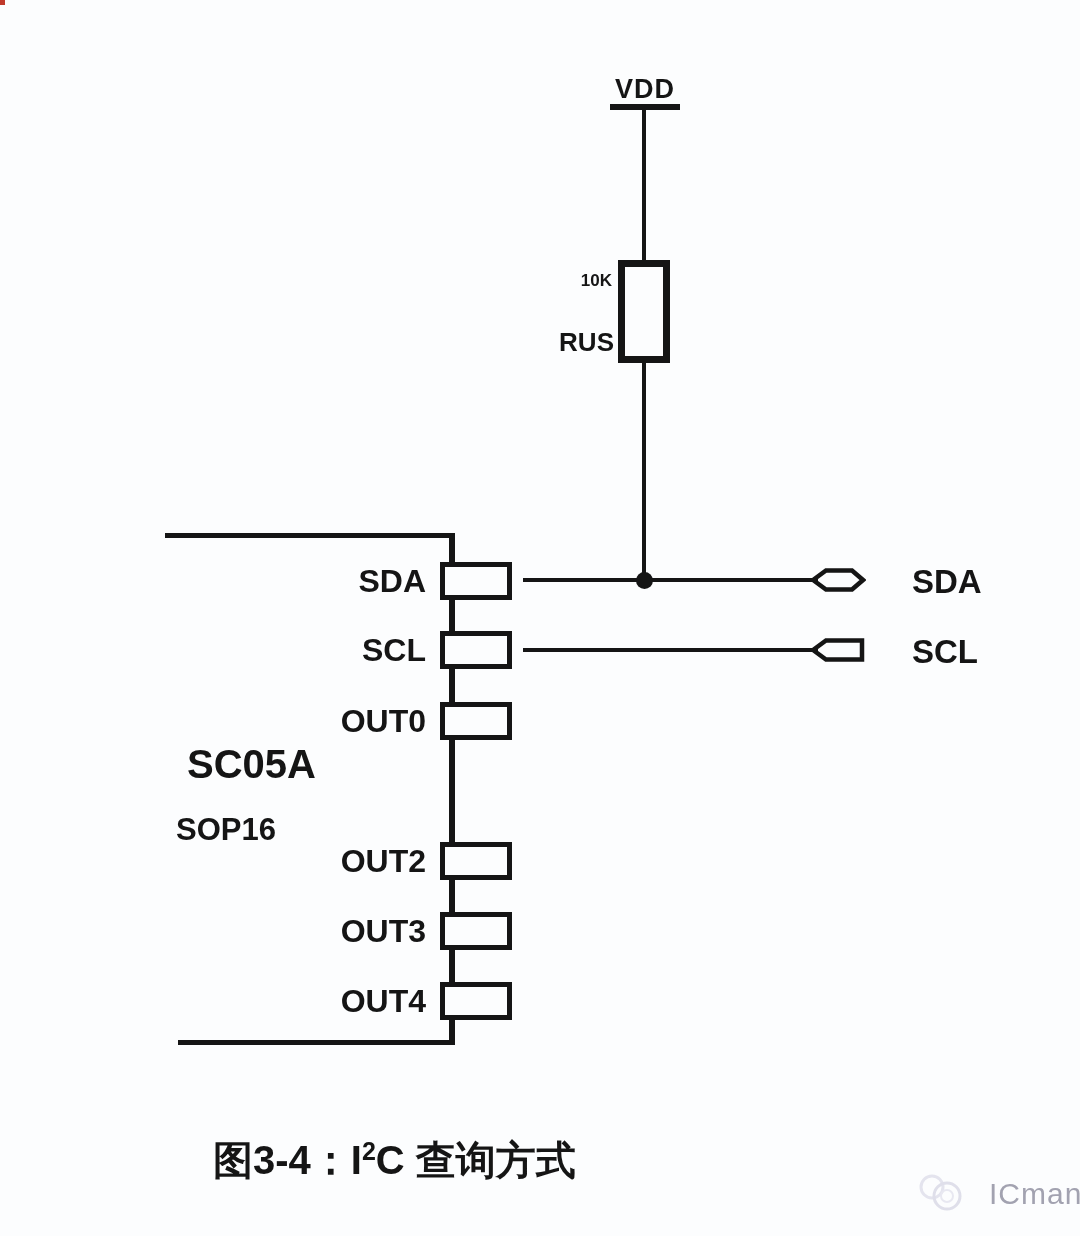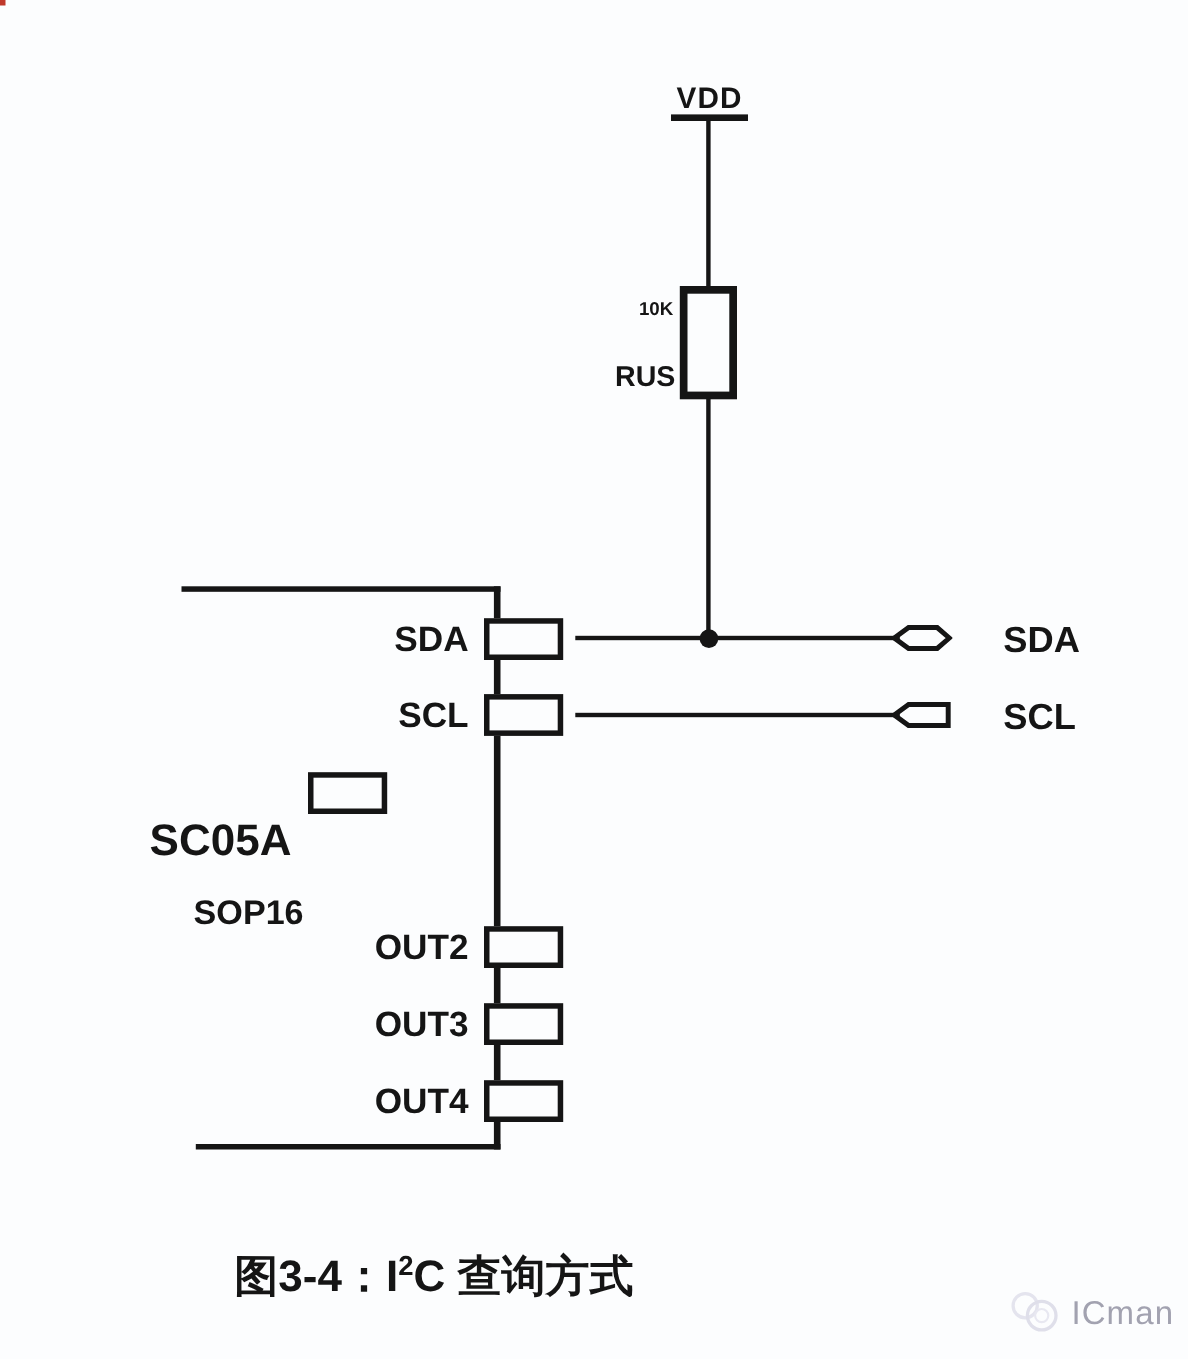--- a/index.html
+++ b/index.html
@@ -39,39 +39,39 @@
   .res-ref{left:518px;top:327px;width:96px;text-align:right;font-size:26px;}
 
   
   .junction{left:636px;top:572px;width:17px;height:17px;border-radius:50%;background:var(--line);}
 
   
   .chip-top{left:165px;top:533px;width:290px;height:5px;background:var(--line);}
   .chip-right{left:449px;top:533px;width:6px;height:512px;background:var(--line);}
   .chip-bottom{left:178px;top:1040px;width:277px;height:5px;background:var(--line);}
 
-  .chip-part{left:136px;top:742px;width:180px;text-align:left;font-size:40px;}
+  .chip-part{left:136px;top:742px;width:180px;text-align:right;font-size:40px;}
   .chip-pkg{left:136px;top:812px;width:180px;text-align:center;font-size:31px;}
 
   
   .pin-row{left:280px;width:246px;height:40px;display:flex;align-items:center;}
   .pin-label{display:inline-block;width:160px;text-align:right;font-size:32px;line-height:40px;color:var(--line);font-weight:bold;padding-right:14px;}
   .pin-box{display:inline-block;width:72px;height:38px;border:5px solid var(--line);background:var(--bg);}
 
   
   .conn{left:810px;width:56px;height:26px;}
   .conn svg{display:block;}
   .bus-label{left:912px;width:120px;font-size:33px;}
 
   
   .caption{left:213px;top:1126px;font-size:40px;line-height:50px;}
   .caption .sup{font-size:25px;vertical-align:super;font-weight:bold;}
 
   
-  .watermark{left:916px;top:1170px;display:flex;align-items:center;gap:8px;}
+  .watermark{left:916px;top:1170px;display:flex;align-items:center;gap:23px;}
   .wm-text{color:var(--wm);font-size:30px;font-weight:400;letter-spacing:1px;}
 </style>
 </head>
 <body>
 
 <div class="canvas">
 
   <div class="abs corner-mark"></div>
 
   <div class="abs txt vdd-label">VDD</div>
@@ -96,20 +96,21 @@
 
   <div class="abs pin-row" style="top:561px">
     <span class="pin-label">SDA</span>
     <span class="pin-box"></span>
   </div>
   <div class="abs pin-row" style="top:630px">
     <span class="pin-label">SCL</span>
     <span class="pin-box"></span>
   </div>
   <div class="abs pin-row" style="top:701px">
+    <span class="pin-label">OUT0</span>
     <span class="pin-box"></span>
   </div>
   <div class="abs pin-row" style="top:841px">
     <span class="pin-label">OUT2</span>
     <span class="pin-box"></span>
   </div>
   <div class="abs pin-row" style="top:911px">
     <span class="pin-label">OUT3</span>
     <span class="pin-box"></span>
   </div>

